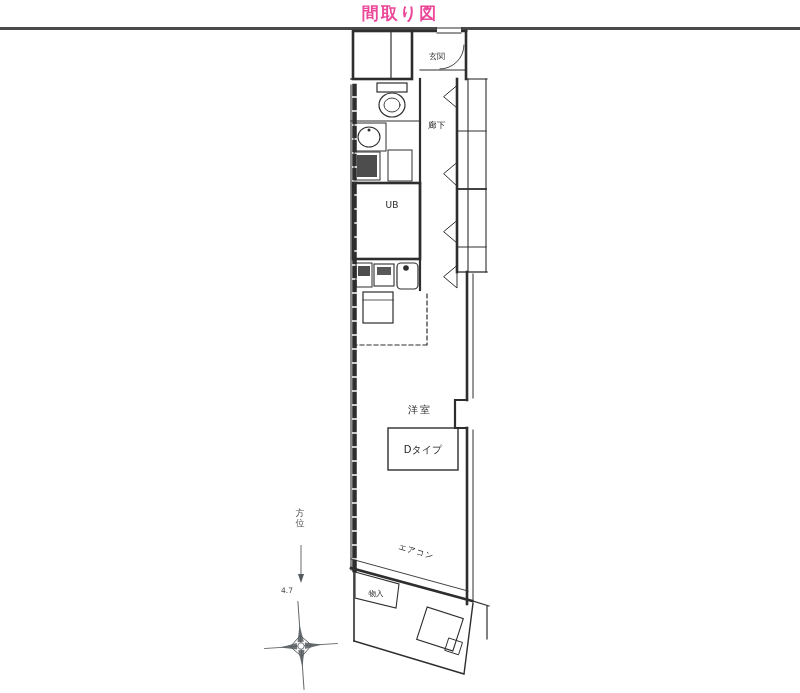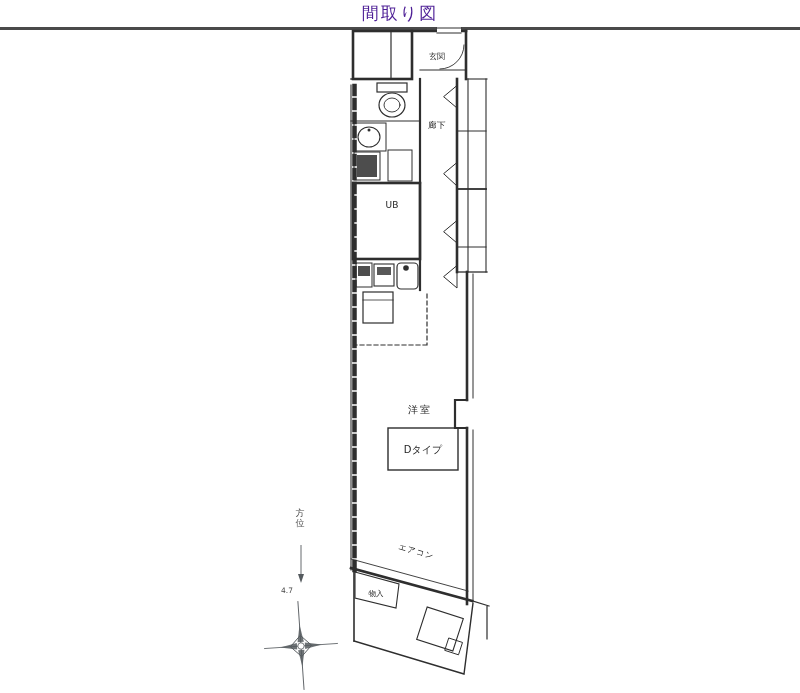--- a/index.html
+++ b/index.html
@@ -1,20 +1,20 @@
 <!DOCTYPE html>
 <html style="--line: #2e2e2e; --gray: #555a5e; --divider: #4a4a4a; --bg: #ffffff;"><head>
 <meta charset="utf-8">
 <style>
   html,body{margin:0;padding:0;background:#fff;}
   :root{--line:#2e2e2e;--gray:#555a5e;--divider:#4a4a4a;--bg:#ffffff;}
   #page{position:relative;width:800px;height:693px;background:var(--bg);overflow:hidden;
         font-family:"DejaVu Sans", sans-serif;}
   #title{position:absolute;top:2px;left:0;width:800px;text-align:center;
-         font-size:17px;font-weight:normal;letter-spacing:2px;color:#4c1d95;margin:0;}
+         font-size:17px;font-weight:bold;letter-spacing:2px;color:#ec4899;margin:0;}
   #divider{position:absolute;top:27px;left:0;width:800px;height:3px;background:var(--divider);}
   #plan{position:absolute;top:0;left:0;filter:blur(0.25px);}
   .s{stroke:var(--line);fill:none;stroke-linecap:square;}
   .f{fill:var(--line);stroke:none;}
   .wh{fill:#ffffff;stroke:none;}
   .g{stroke:var(--gray);fill:none;}
   .fg{fill:var(--gray);stroke:none;}
   text{fill:#222;font-family:"DejaVu Sans", sans-serif;}
   .t8{font-size:8px;}.t85{font-size:8.5px;}.t9{font-size:9px;}.t10{font-size:10px;}
   .t75{font-size:7.5px;}

